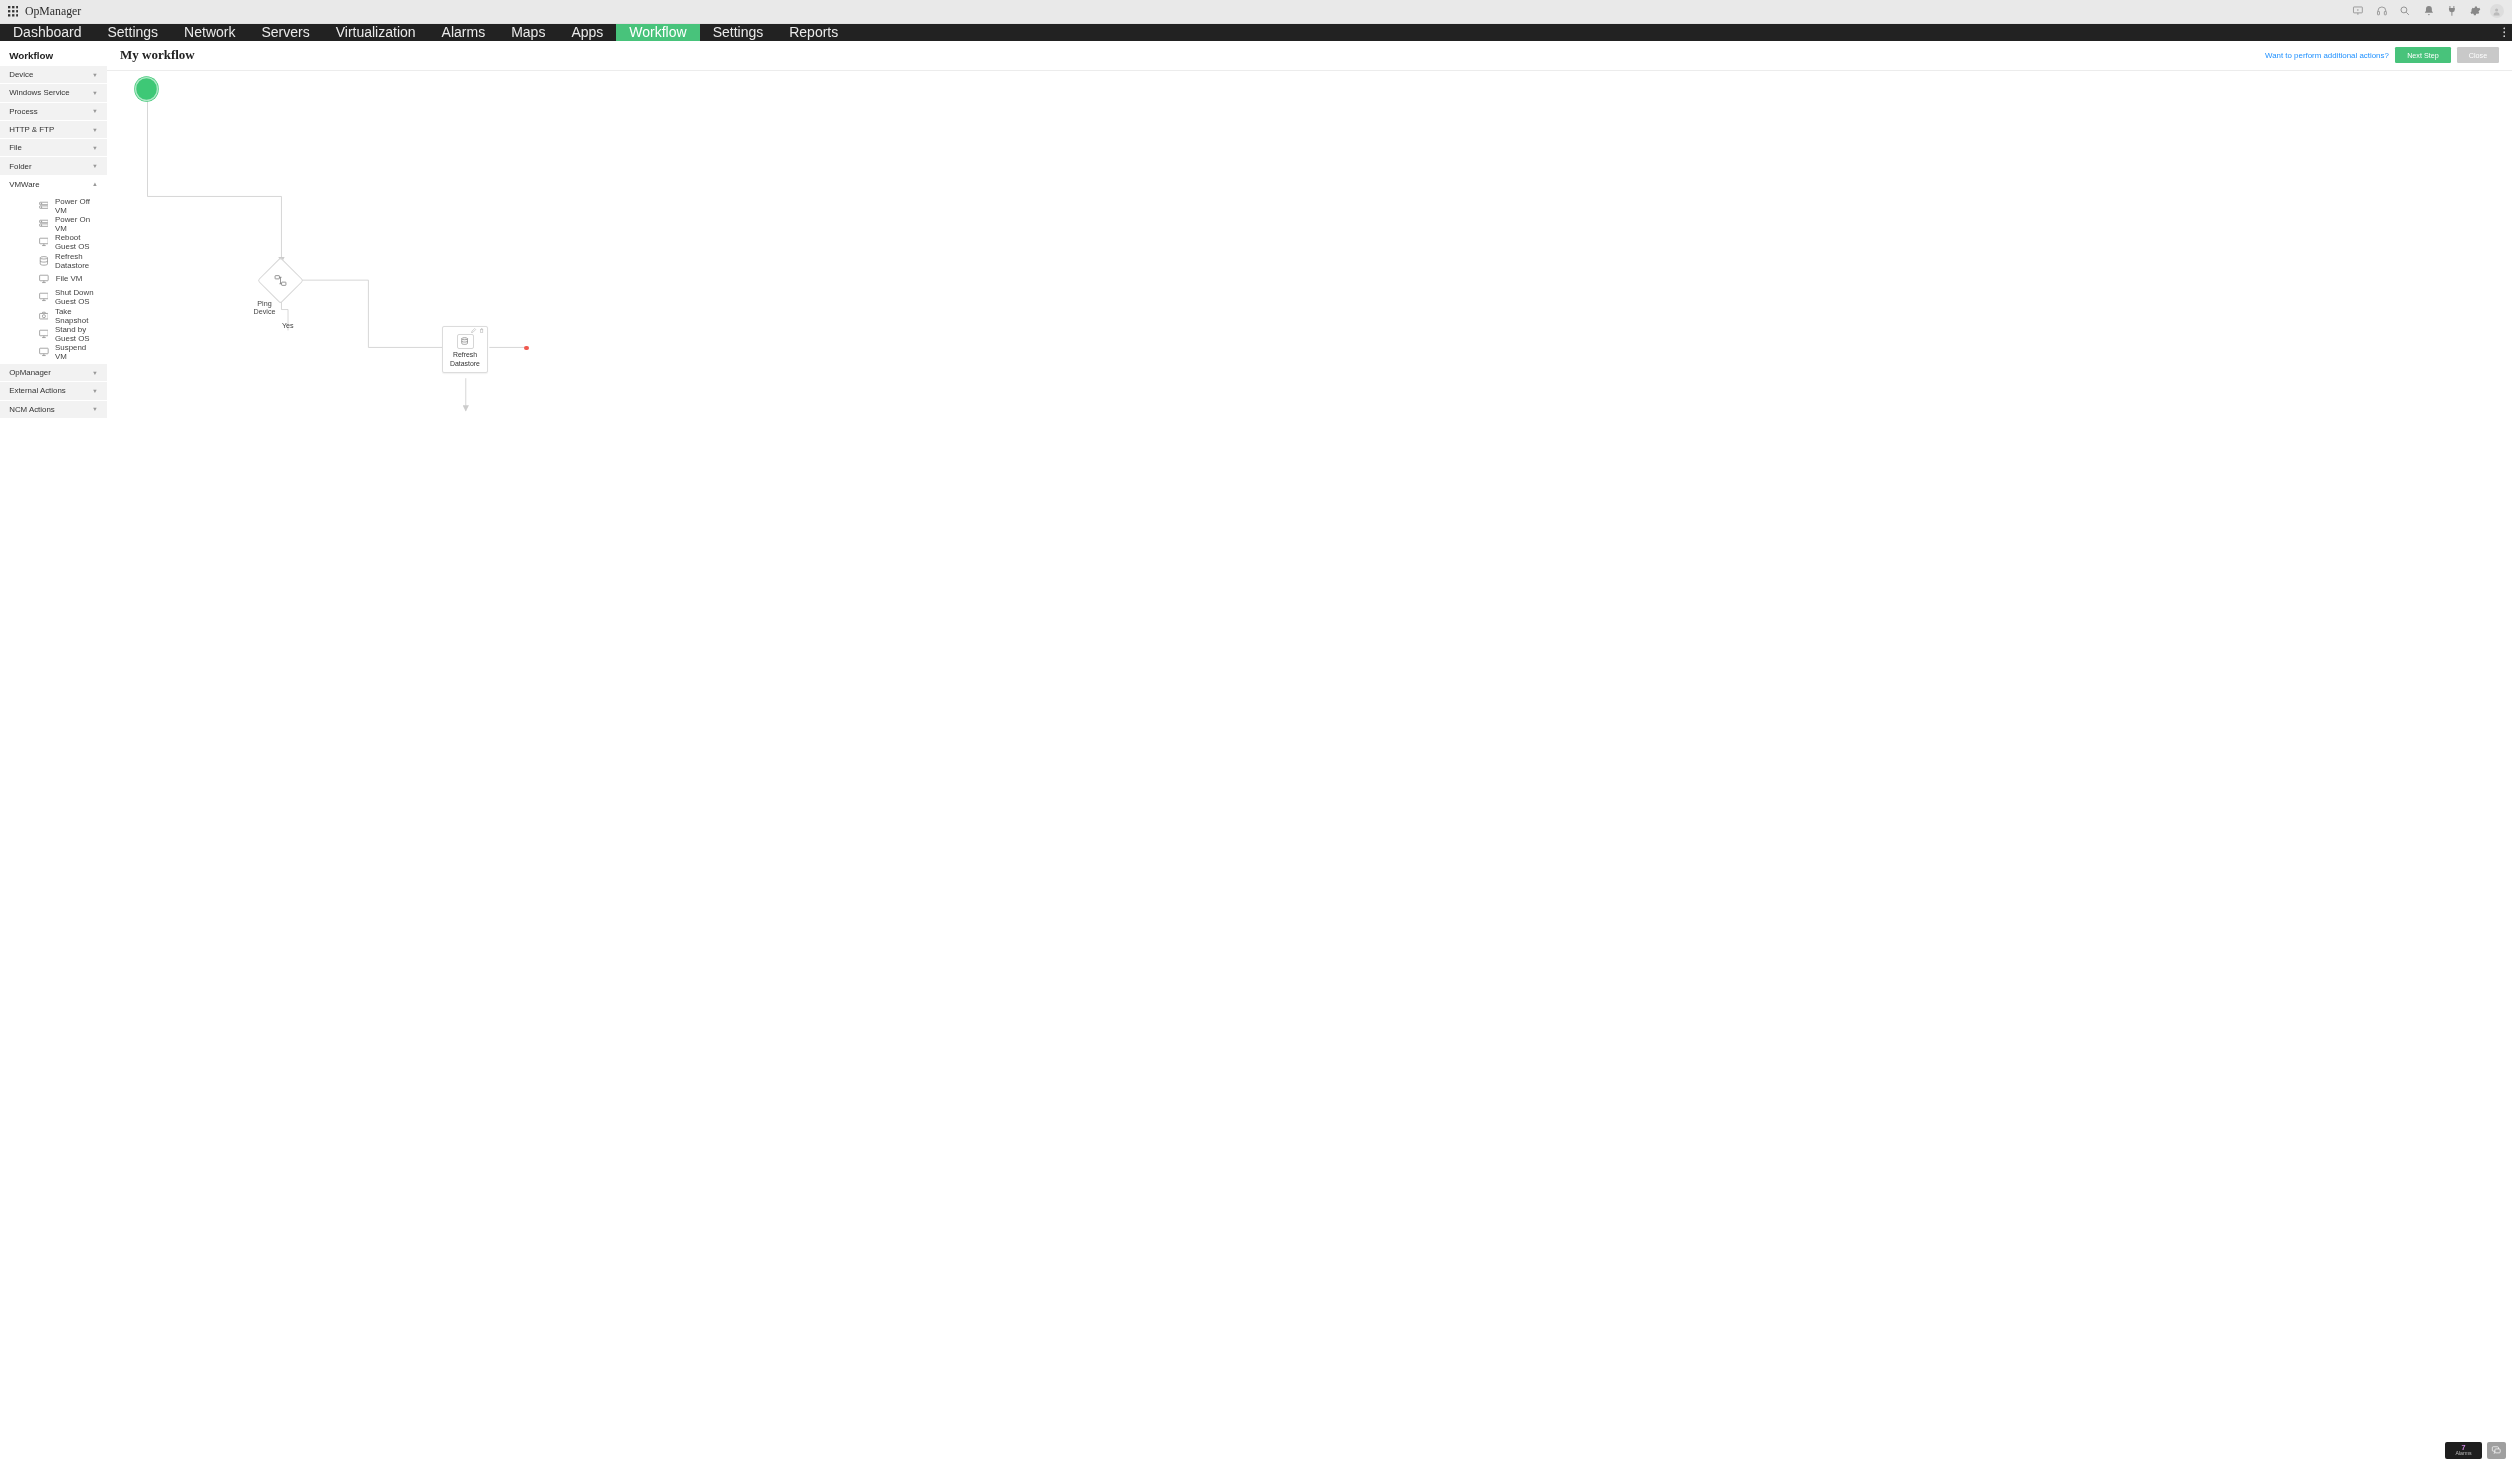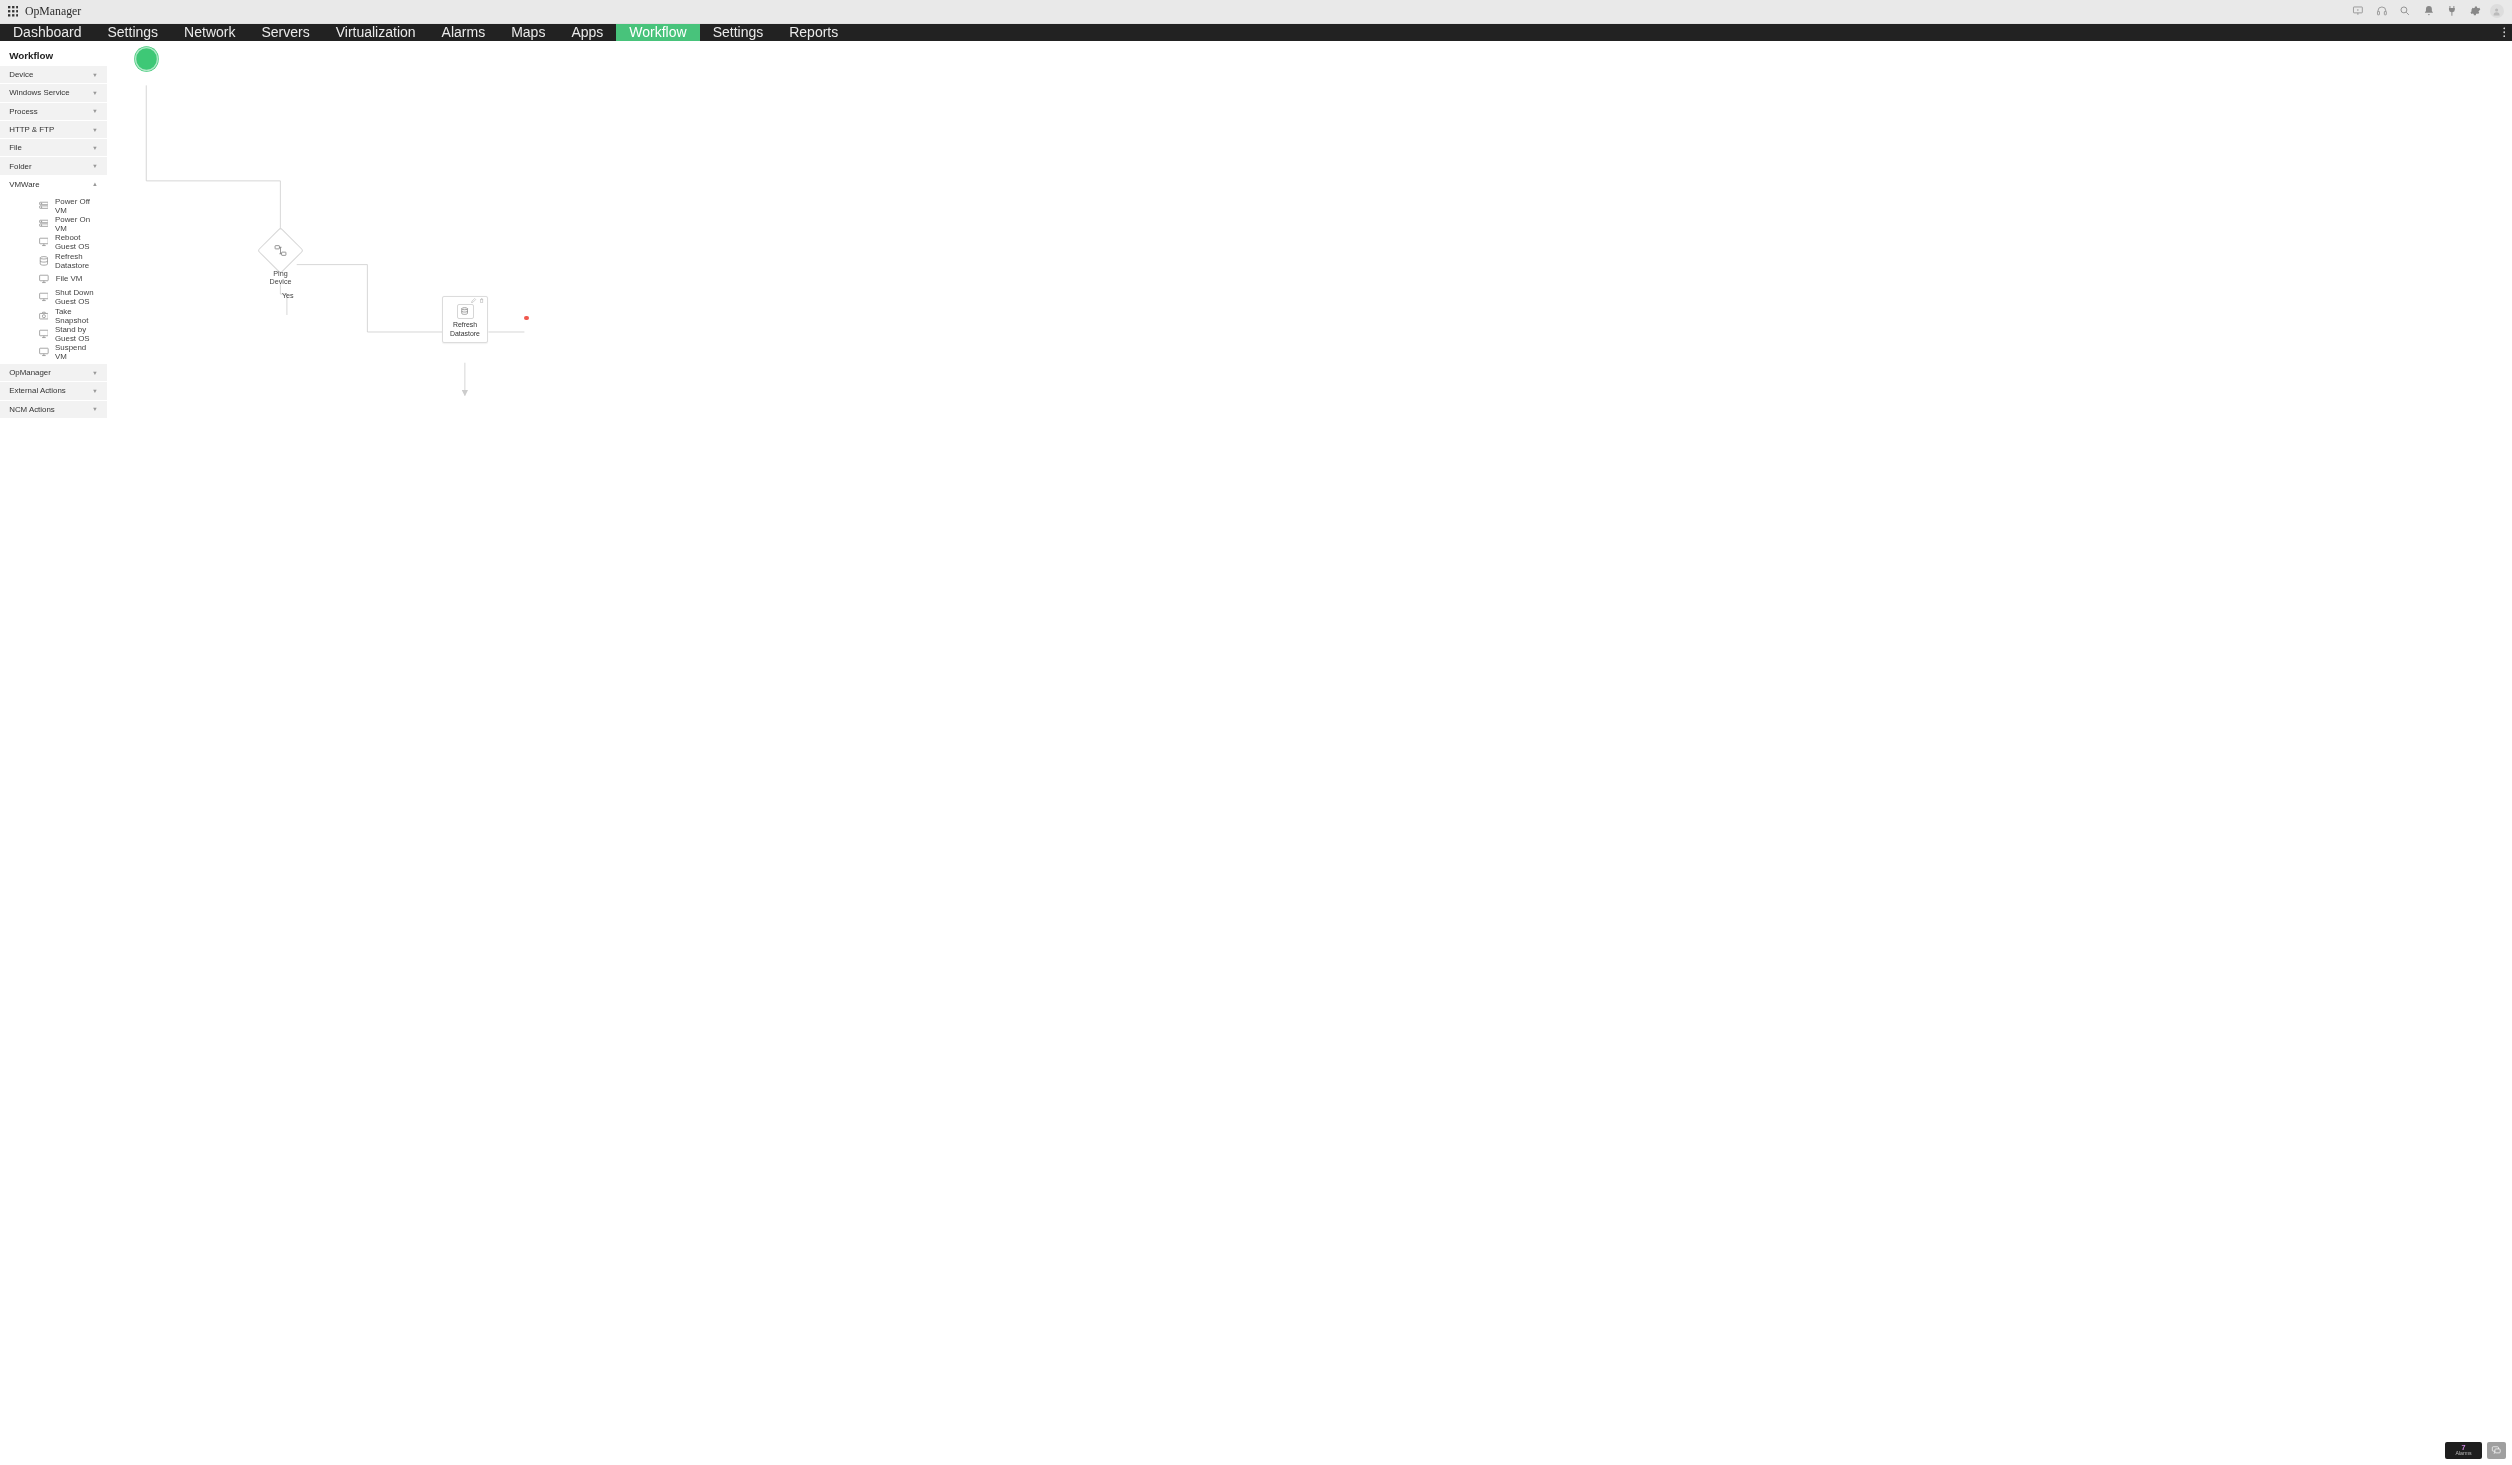--- a/index.html
+++ b/index.html
@@ -443,20 +443,28 @@
       <span>External Actions</span>
         <span class="chevron">▼</span>
     </div>
     <div class="accordion-item">
       <span>NCM Actions</span>
         <span class="chevron">▼</span>
     </div>
   </div>
 
   <div class="canvas">
+    <div class="canvas-header">
+      <h1>My workflow</h1>
+      <div class="header-actions">
+        <a href="#" class="link">Want to perform additional actions?</a>
+        <button class="btn primary">Next Step</button>
+        <button class="btn secondary">Close</button>
+      </div>
+    </div>
 
     <div class="canvas-body">
 
       <svg class="wf-svg" viewBox="0 0 3676 2133" width="2405" height="1395">
         <defs>
           <marker id="arrow" markerWidth="8" markerHeight="8" refX="7" refY="4" orient="auto">
             <path d="M0,0 L8,4 L0,8 z" fill="#ccc"></path>
           </marker>
         </defs>
 
@@ -475,21 +483,21 @@
 
       <div class="decision-node" style="left:157px; top:193px;">
         <span class="decision-inner">
           <svg viewBox="0 0 24 24" fill="none" stroke="currentColor" stroke-width="1.4">
               <rect x="2" y="3" width="8" height="6" rx="1"></rect>
               <rect x="14" y="15" width="8" height="6" rx="1"></rect>
               <path d="M10 6h4M14 18h-4M12 6v12"></path>
             </svg>
         </span>
       </div>
-      <div class="decision-label" style="left:154px; top:229px; width:39px;">
+      <div class="decision-label" style="left:138px; top:229px; width:39px;">
         <div>Ping</div>
         <div>Device</div>
       </div>
       <div class="decision-label" style="left:173px; top:251px; width:15.7px;">Yes</div>
 
       <div class="action-node" style="left:335px; top:255px;">
         <div class="toolbar">
           <span>
               <svg viewBox="0 0 10 10" fill="none" stroke="currentColor" stroke-width="1">
                 <path d="M1 9l1-3 5-5 2 2-5 5-3 1z"></path>

